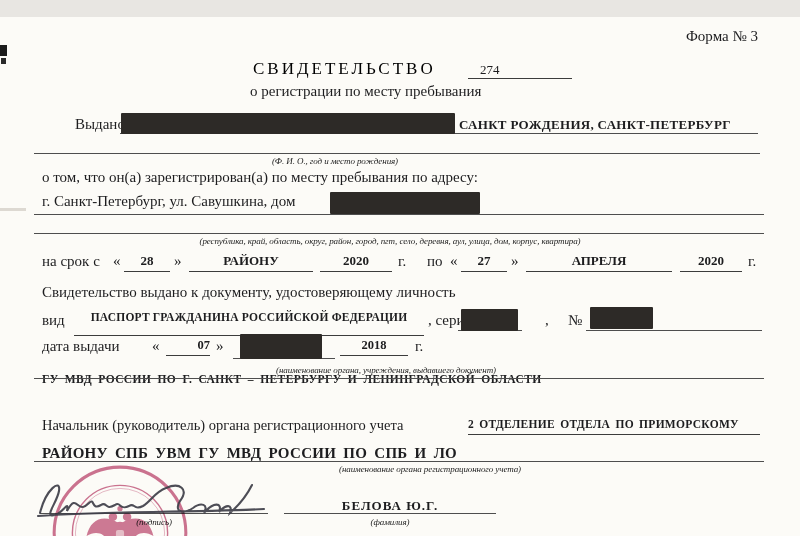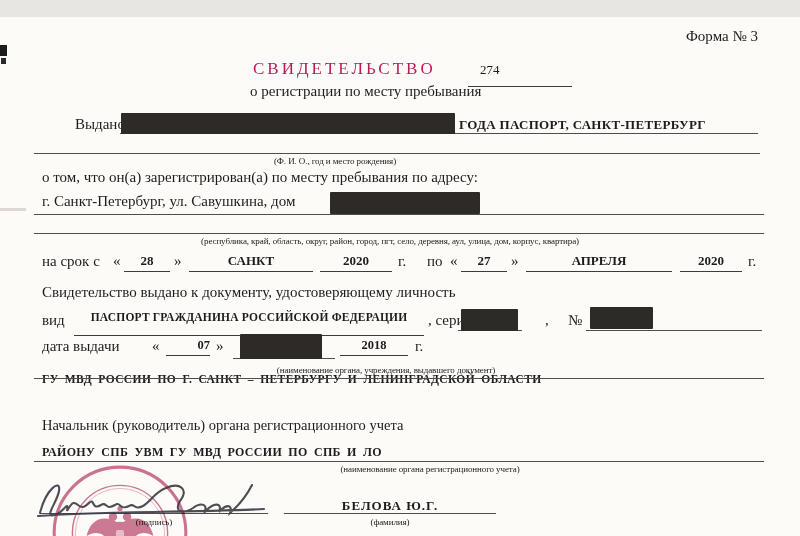--- a/index.html
+++ b/index.html
@@ -5,65 +5,65 @@
   html,body { margin:0; padding:0; background:#e8e6e2; }
   .page {
     position:relative; width:800px; height:536px; margin:17px auto;
     background:#fcfbf7;
     font-family:"Liberation Serif","DejaVu Serif",serif;
     color:#1d1d1f; overflow:hidden;
   }
   .abs { position:absolute; white-space:nowrap; }
   .t15 { font-size:15px; }
   .t14 { font-size:14.5px; }
-  .cap { font-size:9px; color:#222; letter-spacing:-0.1px; text-align:center; }
+  .cap { font-size:9px; color:#222; letter-spacing:-0.1px; text-align:center;font-style:italic; }
   .rule { position:absolute; height:0; border-bottom:1.4px solid #4e4e4e; }
   .u { border-bottom:1px solid #3c3c3c; }
   .cell { position:absolute; text-align:center; font-weight:bold; font-size:13px; padding-bottom:2px; }
   .redact { position:absolute; background:#2d2a27; border-radius:1px; z-index:3; }
   .boldcaps { font-weight:bold; letter-spacing:0.3px; }
-  .title { font-size:17px; letter-spacing:3px; color:#be185d; }
+  .title { font-size:17px; letter-spacing:3px; color:#000000; }
   .stamp-svg { position:absolute; left:44px; top:440px; width:152px; height:152px; z-index:4; mix-blend-mode:multiply; }
   .sign-svg { position:absolute; left:32px; top:456px; width:245px; height:48px; z-index:5; }
   .artifact { position:absolute; z-index:2; }
 </style>
 </head>
 <body>
 
 <div class="page">
 
   <div class="artifact" style="left:0;top:28px;width:7px;height:11px;background:#1c1c1c;"></div>
   <div class="artifact" style="left:1px;top:41px;width:5px;height:6px;background:#2a2a2a;"></div>
   <div class="artifact" style="left:0;top:191px;width:26px;height:3px;background:#ddd9d2;"></div>
 
   <div class="abs t15" style="right:42px;top:11px;">Форма № 3</div>
 
   <div class="abs title" style="left:253px;top:42px;">СВИДЕТЕЛЬСТВО</div>
-  <div class="abs u" style="left:468px;top:45px;width:104px;font-size:13px;padding-left:12px;padding-bottom:8px;box-sizing:border-box;">274</div>
+  <div class="abs u" style="left:468px;top:45px;width:104px;font-size:13px;padding-left:12px;padding-bottom:0;box-sizing:border-box;">274</div>
   <div class="abs t15" style="left:250px;top:66px;">о регистрации по месту пребывания</div>
 
   <div class="abs t15" style="left:75px;top:99px;">Выдано</div>
   <div class="redact" style="left:121px;top:96px;width:334px;height:21px;"></div>
-  <div class="abs boldcaps" style="left:459px;top:100px;font-size:13px;">ГОДА ПАСПОРТ, САНКТ-ПЕТЕРБУРГ</div>
+  <div class="abs boldcaps" style="left:459px;top:100px;font-size:13px;">САНКТ РОЖДЕНИЯ, САНКТ-ПЕТЕРБУРГ</div>
   <div class="rule" style="left:120px;top:116px;width:638px;"></div>
   <div class="rule" style="left:34px;top:136px;width:726px;"></div>
   <div class="abs cap" style="left:180px;top:139px;width:310px;">(Ф. И. О., год и место рождения)</div>
 
   <div class="abs t15" style="left:42px;top:152px;">о том, что он(а) зарегистрирован(а) по месту пребывания по адресу:</div>
   <div class="abs t15" style="left:42px;top:176px;">г. Санкт-Петербург, ул. Савушкина, дом</div>
   <div class="redact" style="left:330px;top:175px;width:150px;height:22px;"></div>
   <div class="rule" style="left:34px;top:197px;width:730px;"></div>
   <div class="rule" style="left:34px;top:216px;width:730px;"></div>
   <div class="abs cap" style="left:180px;top:219px;width:420px;">(республика, край, область, округ, район, город, пгт, село, деревня, аул, улица, дом, корпус, квартира)</div>
 
   <div class="abs t15" style="left:42px;top:236px;">на срок с</div>
   <div class="abs t15" style="left:113px;top:236px;">«</div>
   <div class="cell u" style="left:124px;top:236px;width:46px;">28</div>
   <div class="abs t15" style="left:174px;top:236px;">»</div>
-  <div class="cell u" style="left:189px;top:236px;width:124px;">САНКТ</div>
+  <div class="cell u" style="left:189px;top:236px;width:124px;">РАЙОНУ</div>
   <div class="cell u" style="left:320px;top:236px;width:72px;">2020</div>
   <div class="abs t15" style="left:398px;top:236px;">г.</div>
   <div class="abs t15" style="left:427px;top:236px;">по</div>
   <div class="abs t15" style="left:450px;top:236px;">«</div>
   <div class="cell u" style="left:461px;top:236px;width:46px;">27</div>
   <div class="abs t15" style="left:511px;top:236px;">»</div>
   <div class="cell u" style="left:526px;top:236px;width:146px;">АПРЕЛЯ</div>
   <div class="cell u" style="left:680px;top:236px;width:62px;">2020</div>
   <div class="abs t15" style="left:748px;top:236px;">г.</div>
 
@@ -86,21 +86,22 @@
   <div class="redact" style="left:240px;top:317px;width:82px;height:25px;"></div>
   <div class="rule" style="left:233px;top:341px;width:102px;border-bottom-width:1px;"></div>
   <div class="cell u" style="left:340px;top:321px;width:68px;font-size:12.5px;">2018</div>
   <div class="abs t15" style="left:415px;top:321px;">г.</div>
 
   <div class="abs boldcaps" style="left:42px;top:356px;font-size:11.5px;word-spacing:3px;letter-spacing:0.4px;">ГУ МВД РОССИИ ПО Г. САНКТ – ПЕТЕРБУРГУ И ЛЕНИНГРАДСКОЙ ОБЛАСТИ</div>
   <div class="rule" style="left:34px;top:361px;width:730px;"></div>
   <div class="abs cap" style="left:236px;top:348px;width:300px;">(наименование органа, учреждения, выдавшего документ)</div>
 
   <div class="abs t14" style="left:42px;top:400px;">Начальник (руководитель) органа регистрационного учета</div>
-  <div class="abs boldcaps" style="left:42px;top:428px;font-size:12px;word-spacing:3px;">РАЙОНУ СПБ УВМ  ГУ  МВД РОССИИ  ПО СПБ  И  ЛО</div>
+  <div class="abs boldcaps u" style="left:468px;top:401px;width:292px;font-size:11.5px;word-spacing:2px;padding-bottom:4px;box-sizing:border-box;">2 ОТДЕЛЕНИЕ ОТДЕЛА  ПО ПРИМОРСКОМУ</div>
+  <div class="abs boldcaps" style="left:42px;top:428px;font-size:15px;word-spacing:3px;">РАЙОНУ СПБ УВМ  ГУ  МВД РОССИИ  ПО СПБ  И  ЛО</div>
   <div class="rule" style="left:34px;top:444px;width:730px;"></div>
   <div class="abs cap" style="left:280px;top:447px;width:300px;">(наименование органа регистрационного учета)</div>
 
   <div class="rule" style="left:40px;top:496px;width:228px;border-bottom-width:1px;"></div>
   <div class="abs cap" style="left:40px;top:500px;width:228px;">(подпись)</div>
 
   <div class="abs" style="left:284px;top:481px;width:212px;text-align:center;font-size:13px;font-weight:600;letter-spacing:1px;">БЕЛОВА  Ю.Г.</div>
   <div class="rule" style="left:284px;top:496px;width:212px;border-bottom-width:1px;"></div>
   <div class="abs cap" style="left:284px;top:500px;width:212px;">(фамилия)</div>
 

